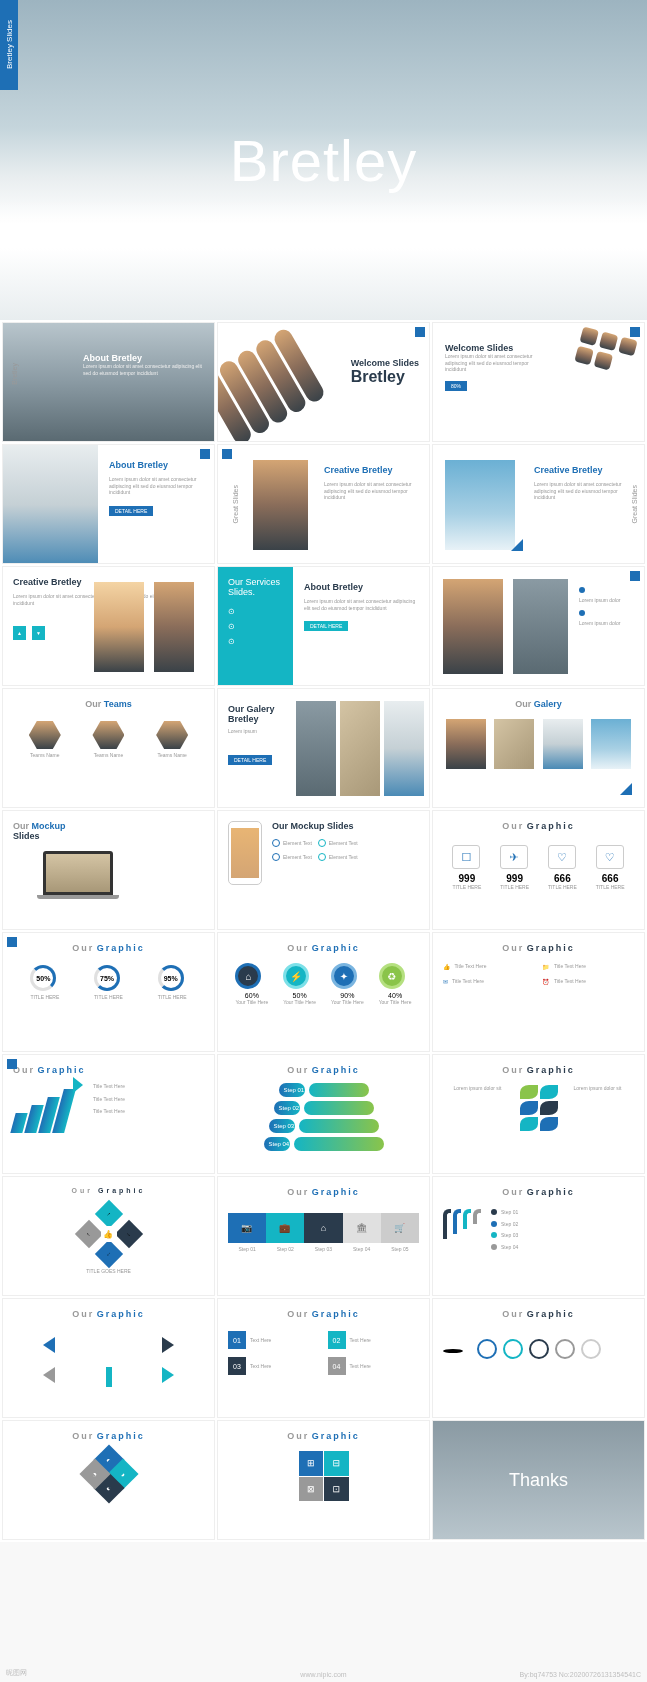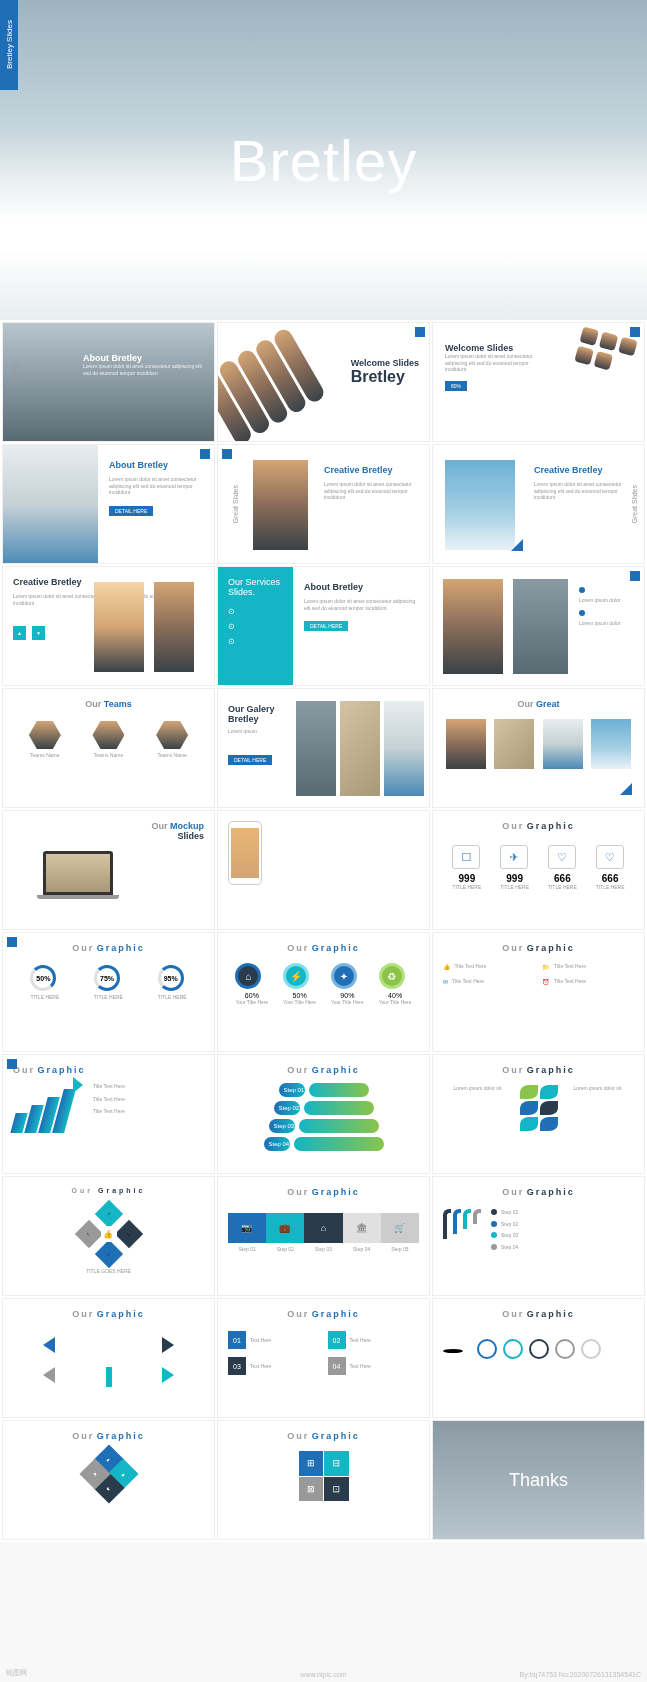--- a/index.html
+++ b/index.html
@@ -203,43 +203,64 @@
   <div style="position:absolute;left:10px;top:15px;width:60px">
     <div class="s-hdr accent">Our Galery Bretley</div>
     <div class="txt" style="margin-top:4px">Lorem ipsum</div>
     <div class="btn" style="margin-top:20px">DETAIL HERE</div>
   </div>
   <div class="img-road" style="position:absolute;left:78px;top:12px;width:40px;height:95px"></div>
   <div class="img-desk" style="position:absolute;left:122px;top:12px;width:40px;height:95px"></div>
   <div class="img-arch" style="position:absolute;left:166px;top:12px;width:40px;height:95px"></div>
 </div>
 <div class="slide s3 pad">
-  <div class="s-hdr ctr"><span style="color:#999">Our</span> <span class="accent">Great</span></div>
+  <div class="s-hdr ctr"><span style="color:#999">Our</span> <span class="accent">Galery</span></div>
   <div class="flex-row" style="margin-top:10px;gap:3px">
     <div class="img-city" style="width:40px;height:50px"></div>
     <div class="img-desk" style="width:40px;height:50px"></div>
     <div class="img-arch" style="width:40px;height:50px"></div>
     <div class="img-sky" style="width:40px;height:50px"></div>
   </div>
   <div style="position:absolute;right:12px;bottom:12px;width:0;height:0;border-right:12px solid #1e6fb5;border-top:12px solid transparent"></div>
 </div>
 
 <div class="slide s3 pad">
-  <div class="s-hdr" style="text-align:right"><span style="color:#999">Our</span> <span class="accent">Mockup</span><br>Slides</div>
+  <div class="s-hdr" style="text-align:left"><span style="color:#999">Our</span> <span class="accent">Mockup</span><br>Slides</div>
   <div style="margin-top:10px;margin-left:30px">
         <div class="laptop">
           <div class="laptop-screen"></div>
         </div>
       </div>
 </div>
 <div class="slide s3 pad">
   <div style="display:flex;gap:10px">
     <div class="phone">
           <div class="phone-screen"></div>
         </div>
+    <div>
+      <div class="s-hdr accent">Our Mockup Slides</div>
+      <div style="display:grid;grid-template-columns:1fr 1fr;gap:6px;margin-top:8px">
+        <div style="display:flex;gap:3px;align-items:center">
+              <div style="width:8px;height:8px;border:1px solid #1e6fb5;border-radius:50%"></div>
+              <span class="txt">Element Text</span>
+            </div>
+        <div style="display:flex;gap:3px;align-items:center">
+              <div style="width:8px;height:8px;border:1px solid #14b5c4;border-radius:50%"></div>
+              <span class="txt">Element Text</span>
+            </div>
+        <div style="display:flex;gap:3px;align-items:center">
+              <div style="width:8px;height:8px;border:1px solid #1e6fb5;border-radius:50%"></div>
+              <span class="txt">Element Text</span>
+            </div>
+        <div style="display:flex;gap:3px;align-items:center">
+              <div style="width:8px;height:8px;border:1px solid #14b5c4;border-radius:50%"></div>
+              <span class="txt">Element Text</span>
+            </div>
+      </div>
+    </div>
   </div>
 </div>
 <div class="slide s3 ctr pad">
   <div class="s-hdr"><span style="color:#999;letter-spacing:2px">Our</span> <span style="letter-spacing:2px">Graphic</span></div>
   <div class="flex-row" style="margin-top:14px">
     <div class="ctr">
           <div class="iconbox">☐</div>
           <div style="font-size:10px;font-weight:bold;margin-top:4px">999</div>
           <div class="txt">TITLE HERE</div>
         </div>

